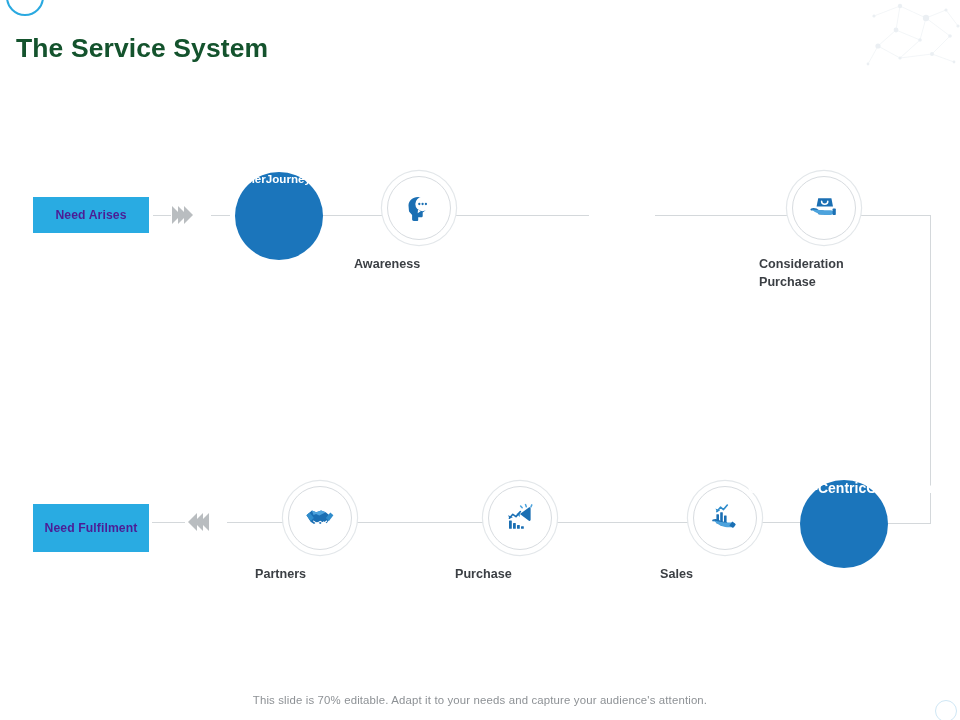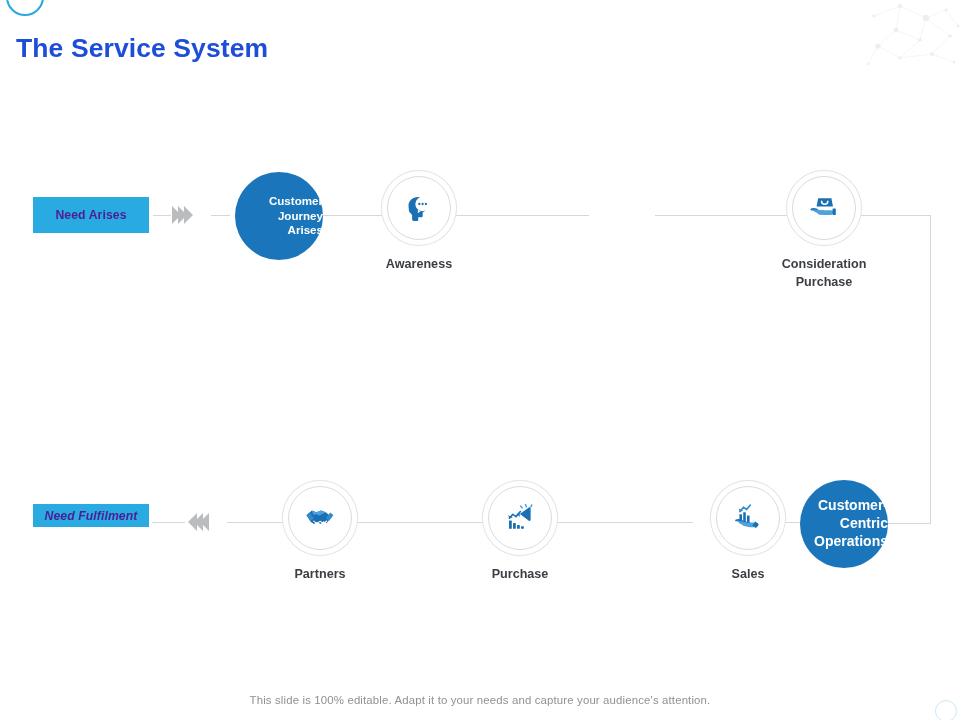--- a/index.html
+++ b/index.html
@@ -28,48 +28,48 @@
     position: absolute; left: 860px; top: 0px; width: 100px; height: 78px;
     opacity: .55; pointer-events: none;
   }
 
   
   #page-title {
     position: absolute;
     left: 16px; top: 33px;
     font-size: 26.5px;
     font-weight: bold;
-    color: #1d4ed8;
+    color: #14532d;
     letter-spacing: .1px;
   }
 
   
   .pill {
     position: absolute;
     background: #29abe2;
     color: #4c1d95;
     font-size: 12.2px;
     font-weight: bold;
     display: flex;
     align-items: center;
     justify-content: center;
     letter-spacing: .1px;
   }
   #pill-need-arises    { left: 33px; top: 197px; width: 116px; height: 36px; }
-  #pill-need-fulfilment{ left: 33px; top: 504px; width: 116px; height: 23px; font-style: italic; }
+  #pill-need-fulfilment{ left: 33px; top: 504px; width: 116px; height: 48px; }
 
   
   .hub {
     position: absolute;
     border-radius: 50%;
     background: #1b75bb;
     color: #ffffff;
     display: flex;
-    flex-direction: column;
-    align-items: flex-end;
+    flex-direction: row;
+    align-items: flex-start;
     justify-content: center;
     text-align: center;
     font-weight: bold;
     line-height: 1.28;
   }
   #hub-journey {
     left: 235px; top: 172px; width: 88px; height: 88px;
     font-size: 11.6px;
   }
   #hub-operations {
@@ -85,32 +85,32 @@
     margin: 0 auto;
     border-radius: 50%;
     background: #ffffff;
     border: 1.2px solid #d8dce0;
     box-shadow: 0 0 0 5px #ffffff, 0 0 0 6.2px #e3e7ea;
     display: flex; align-items: center; justify-content: center;
   }
   .node-ring svg { display: block; }
   .node-label {
     margin-top: 16px;
-    text-align: center;
+    text-align: left;
     font-size: 12.6px;
     font-weight: bold;
     color: #3b3f44;
     line-height: 1.42;
   }
   #node-awareness   { left: 354px; top: 176px; }
   #node-interest    { left: 557px; top: 176px; }
   #node-consider    { left: 759px; top: 176px; }
   #node-partners    { left: 255px; top: 486px; }
   #node-marketing   { left: 455px; top: 486px; }
-  #node-sales       { left: 683px; top: 486px; }
+  #node-sales       { left: 660px; top: 486px; }
 
   
   .conn {
     position: absolute;
     background: #d4d8db;
   }
   .conn-h { height: 1px; }
   .conn-v { width: 1px; }
 
   
@@ -300,15 +300,15 @@
     </div>
     <div class="node-label">Sales</div>
   </div>
 
   <div class="hub" id="hub-operations">
     <span>Customer-</span>
     <span>Centric</span>
     <span>Operations</span>
   </div>
 
-  <div id="footer-note">This slide is 100% editable. Adapt it to your needs and capture your audience's attention.</div>
+  <div id="footer-note">This slide is 70% editable. Adapt it to your needs and capture your audience's attention.</div>
 
 </div>
 
 </body></html>

